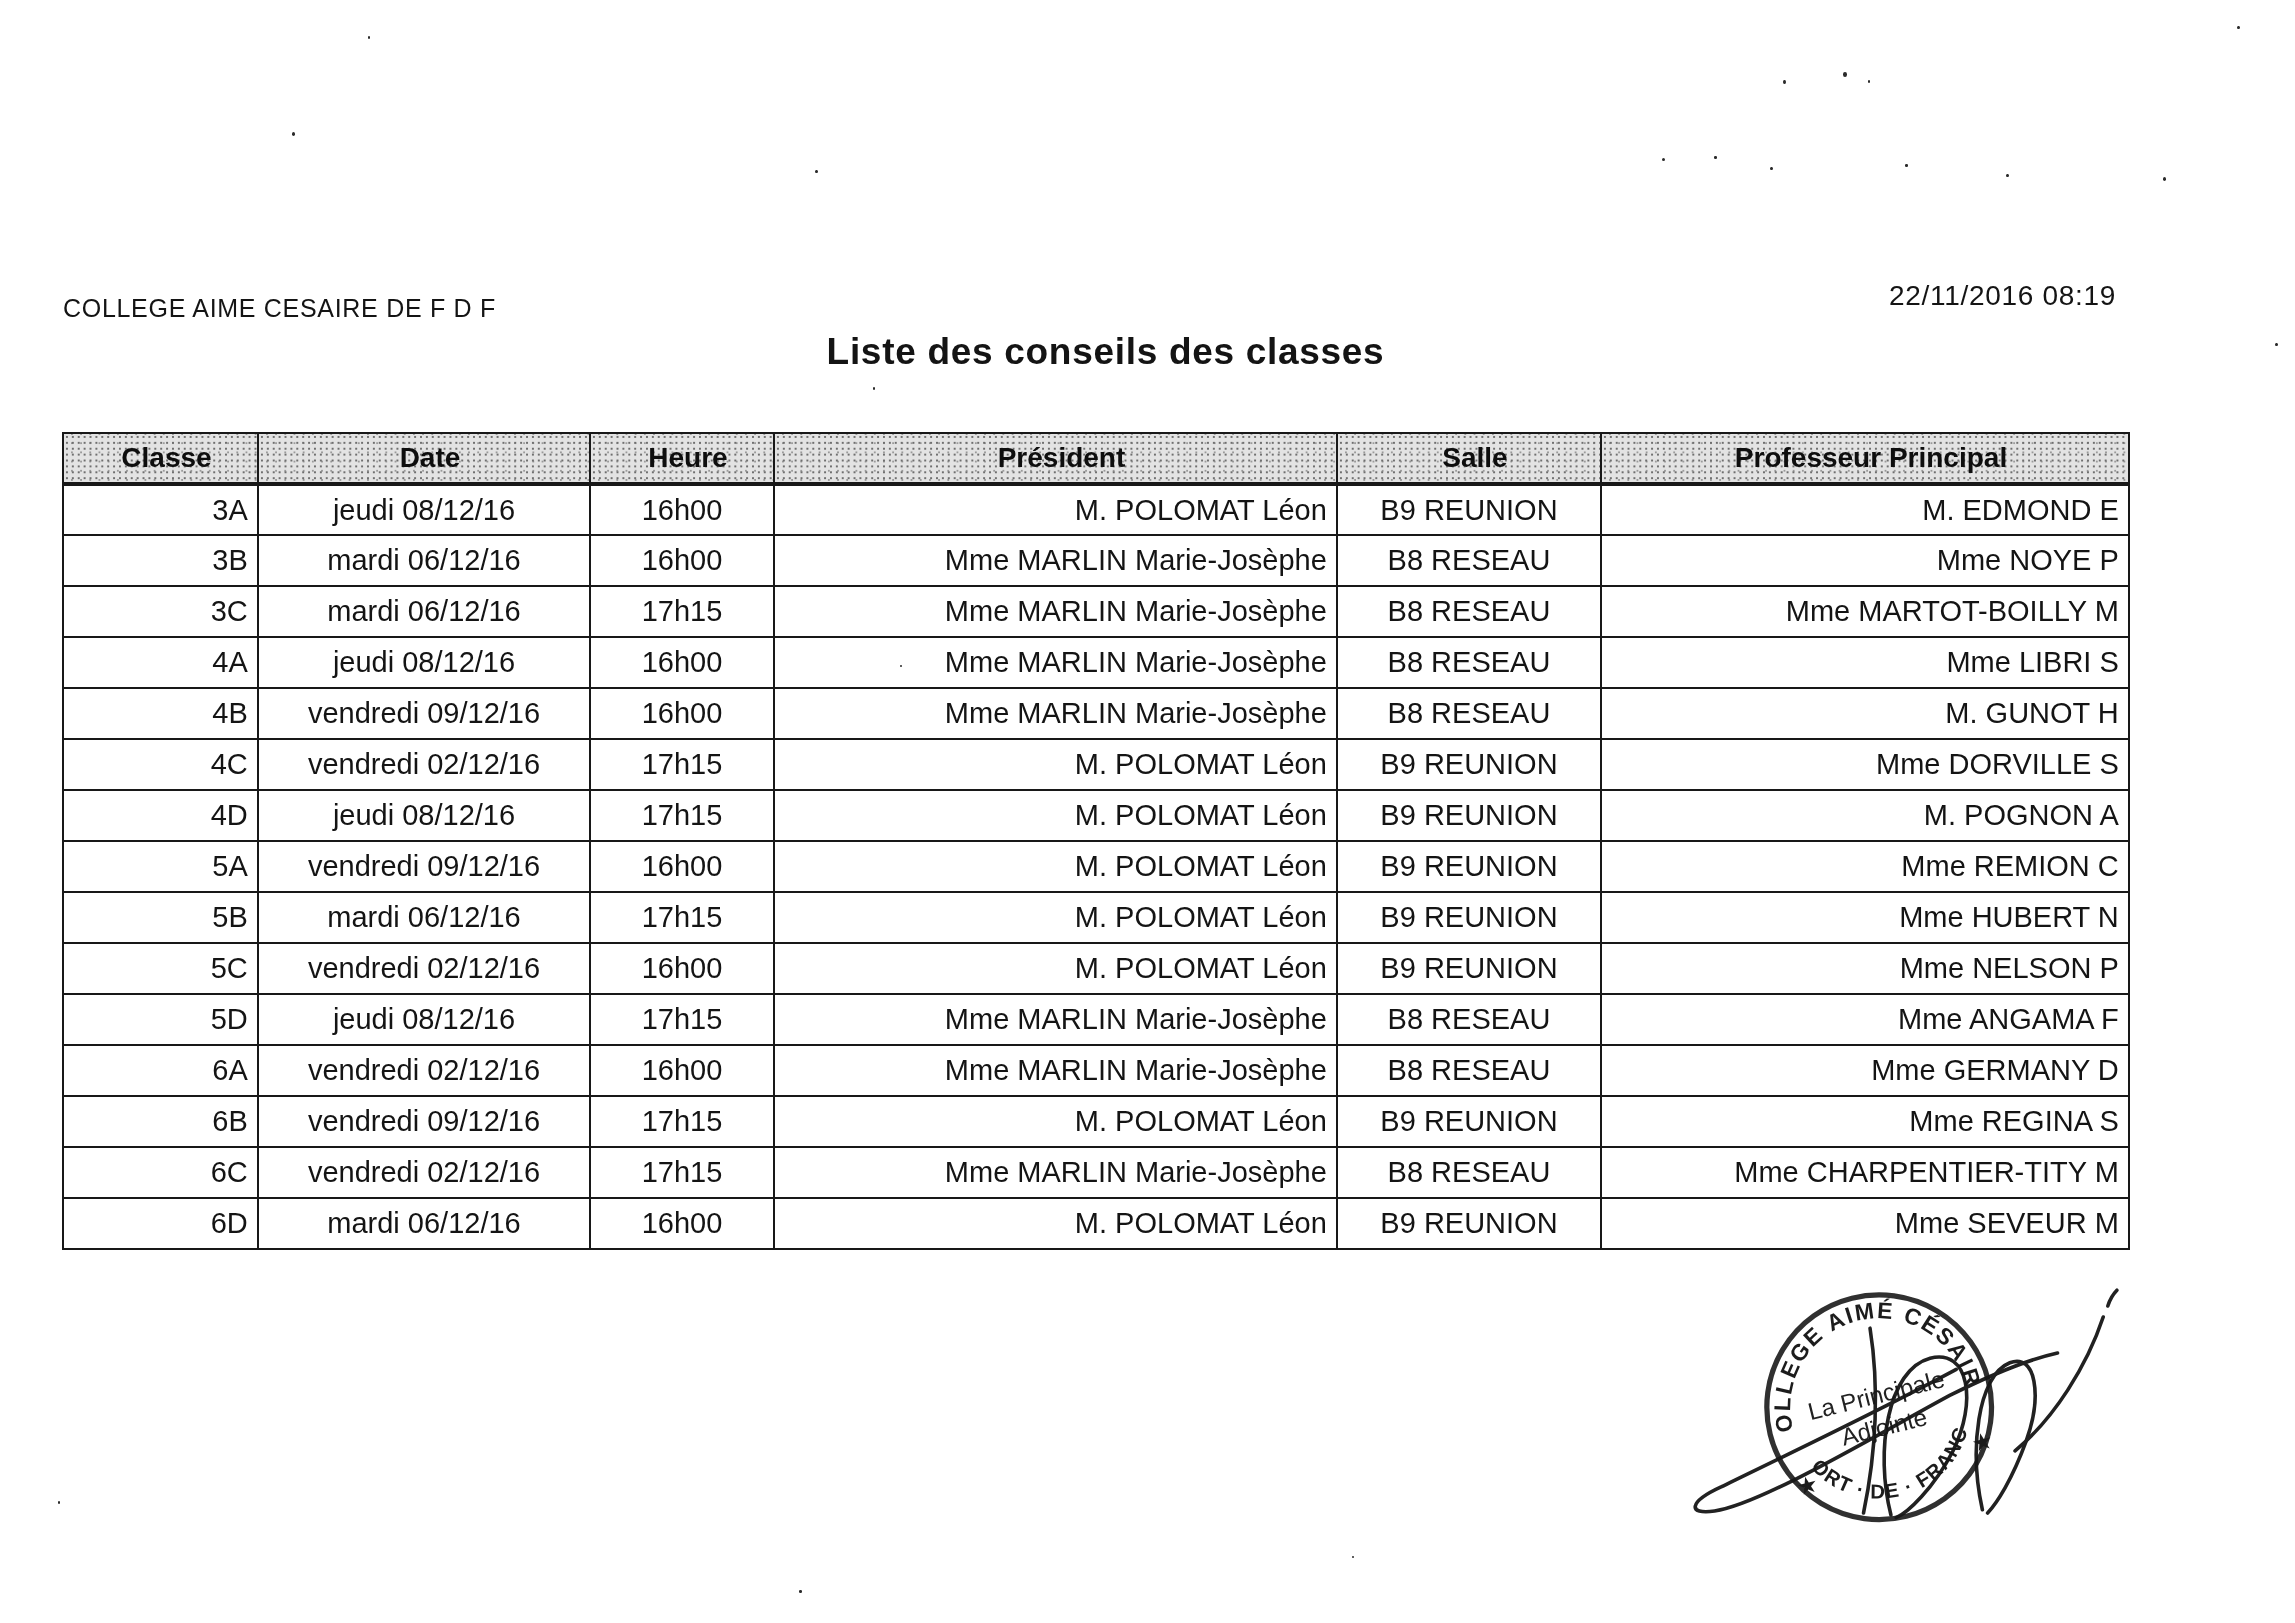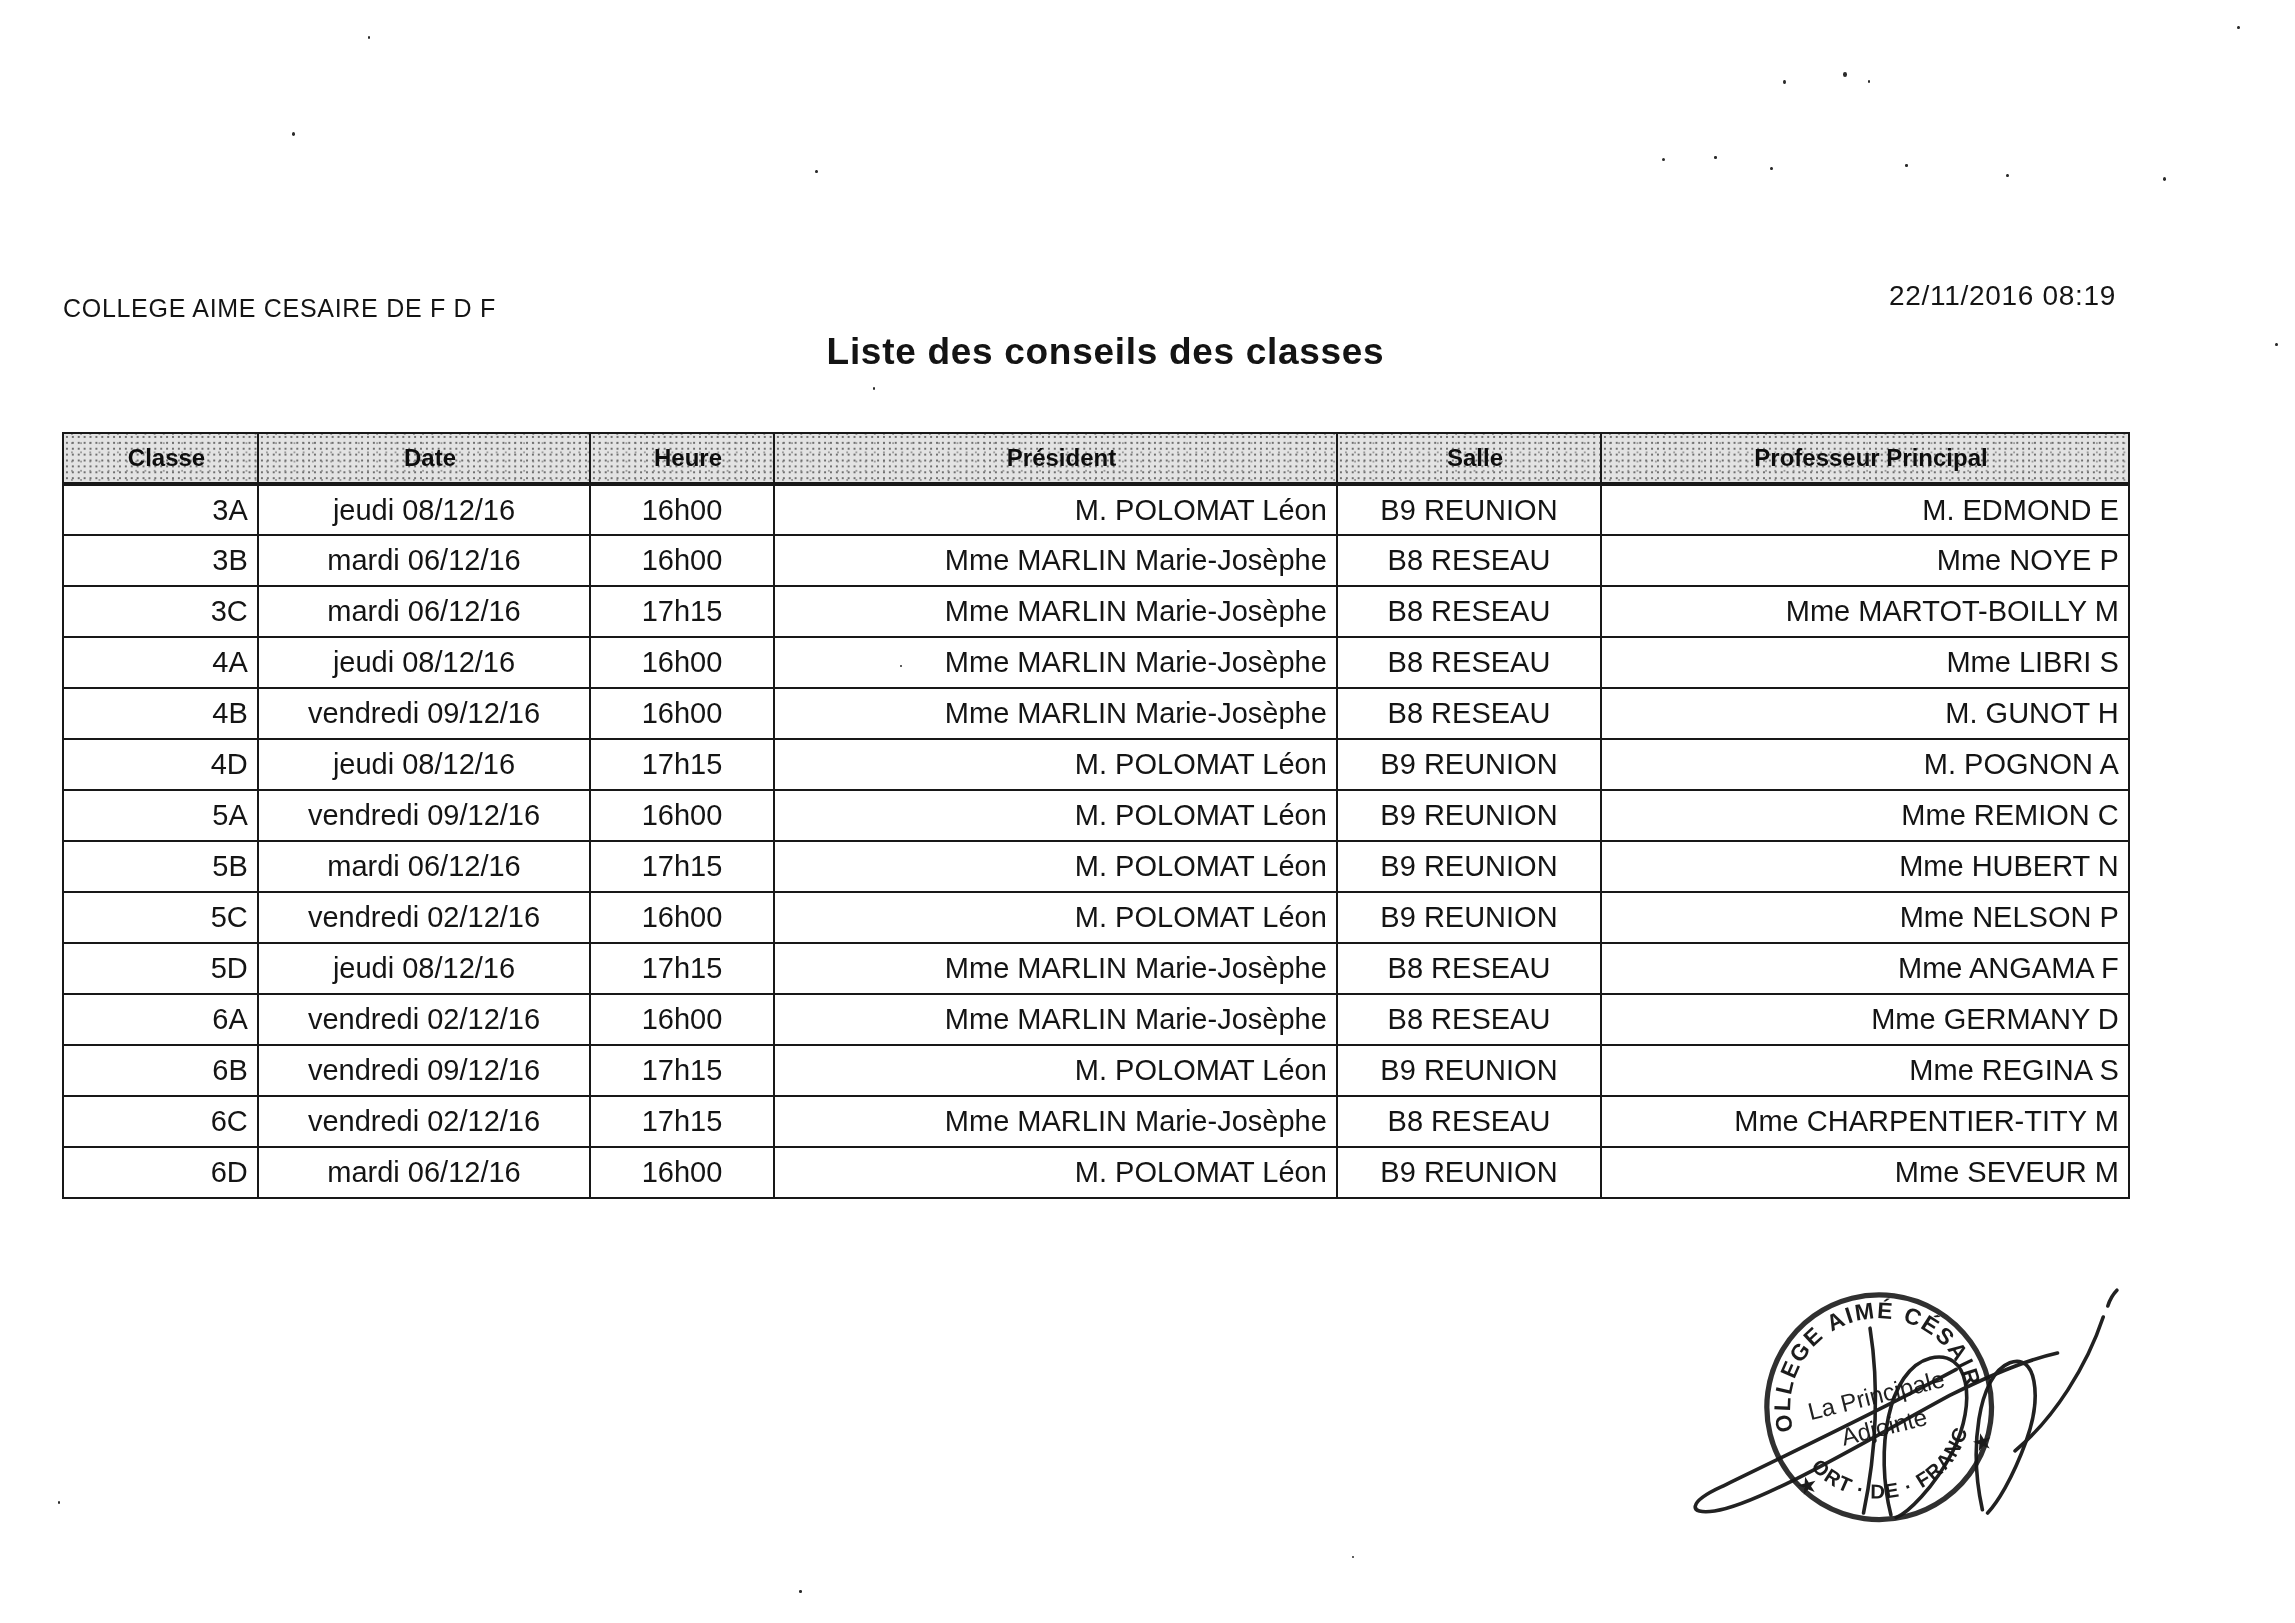--- a/index.html
+++ b/index.html
@@ -21,21 +21,21 @@
   }
   table.conseils {
     position:absolute; left:62px; top:432px; width:2052px;
     border-collapse:collapse; table-layout:fixed;
   }
   .conseils th, .conseils td {
     border:2.6px solid #181818; border-left-width:2px; border-right-width:2px;
     overflow:hidden; white-space:nowrap; height:51px;
   }
   .conseils th {
-    font-size:24px; font-weight:bold; text-align:center; color:#0e0e0e;
+    font-size:28px; font-weight:bold; text-align:center; color:#0e0e0e;
     border-bottom-width:4.6px;
     background-color:#e3e3e3;
     background-image:
       radial-gradient(#6f6f6f 0.9px, transparent 1px),
       radial-gradient(#9a9a9a 0.7px, transparent 0.8px);
     background-size:5.9px 5.9px, 9.2px 9.2px;
     background-position:0 0, 3.3px 4.6px;
     padding-left:13px;
   }
   .conseils td { font-size:29px; padding:0 9.2px; background:#fff; }
@@ -99,20 +99,28 @@
           <td class="w4 a-center">B8 RESEAU</td>
           <td class="w5 a-left">Mme LIBRI S</td>
         </tr>
         <tr>
           <td class="w0 a-left">4B</td>
           <td class="w1 a-center">vendredi 09/12/16</td>
           <td class="w2 a-center">16h00</td>
           <td class="w3 a-left">Mme MARLIN Marie-Josèphe</td>
           <td class="w4 a-center">B8 RESEAU</td>
           <td class="w5 a-left">M. GUNOT H</td>
+        </tr>
+        <tr>
+          <td class="w0 a-left">4C</td>
+          <td class="w1 a-center">vendredi 02/12/16</td>
+          <td class="w2 a-center">17h15</td>
+          <td class="w3 a-left">M. POLOMAT Léon</td>
+          <td class="w4 a-center">B9 REUNION</td>
+          <td class="w5 a-left">Mme DORVILLE S</td>
         </tr>
         <tr>
           <td class="w0 a-left">4D</td>
           <td class="w1 a-center">jeudi 08/12/16</td>
           <td class="w2 a-center">17h15</td>
           <td class="w3 a-left">M. POLOMAT Léon</td>
           <td class="w4 a-center">B9 REUNION</td>
           <td class="w5 a-left">M. POGNON A</td>
         </tr>
         <tr>

